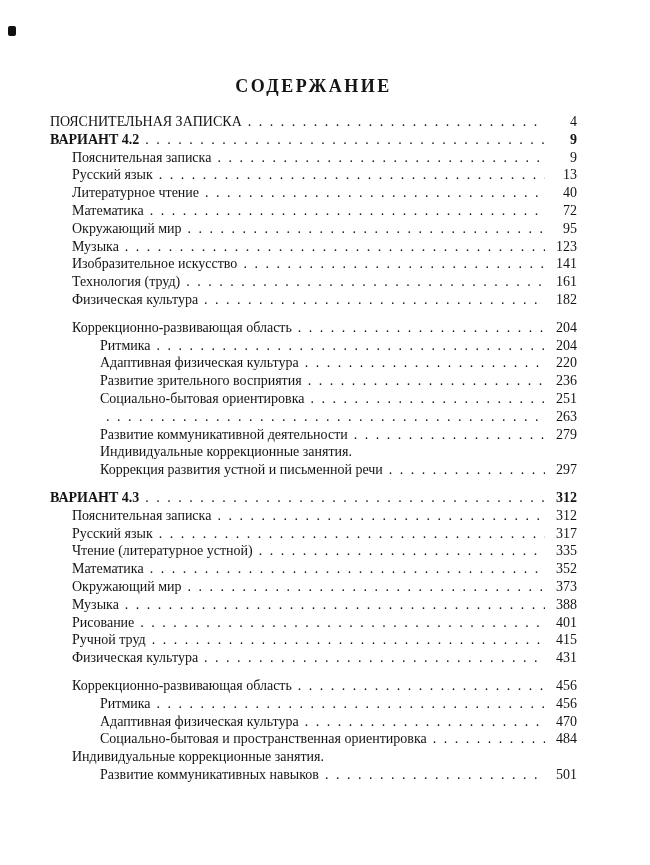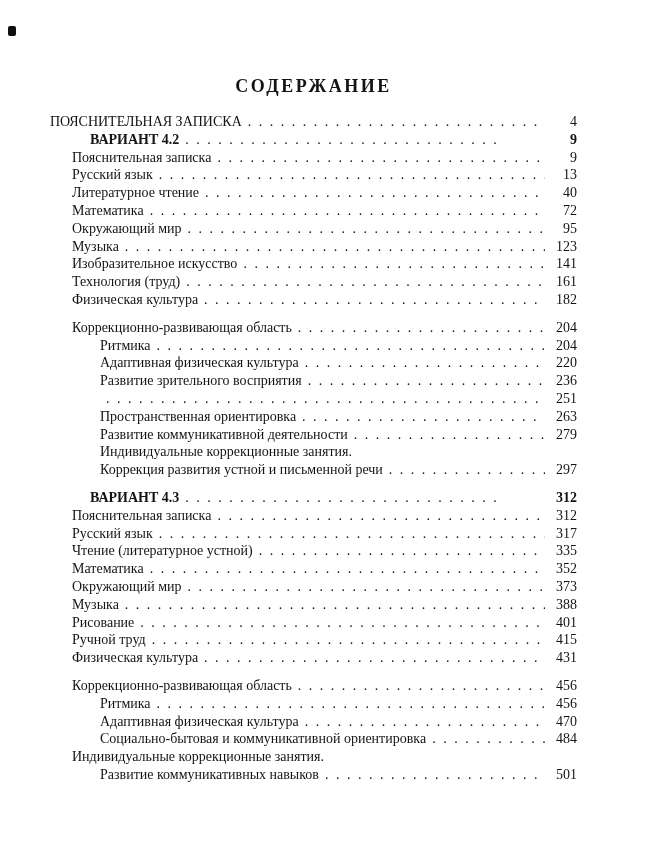--- a/index.html
+++ b/index.html
@@ -26,21 +26,21 @@
   }
   .toc { }
   .toc-row {
     display: flex;
     align-items: baseline;
     font-size: 14px;
     line-height: 17.8px;
     white-space: nowrap;
   }
   .toc-row.bold .toc-label,
-  .toc-row.bold .toc-page { font-weight: bold; margin-left: 40px; }
+  .toc-row.bold .toc-page { font-weight: bold; }
   .toc-row.gap { margin-top: 10px; justify-content: space-between; }
   .lvl-0 { padding-left: 0; }
   .lvl-1 { padding-left: 22px; }
   .lvl-2 { padding-left: 50px; justify-content: space-between; }
   .toc-label { white-space: nowrap; }
   .leader {
     flex: 1;
     overflow: hidden;
     white-space: nowrap;
     margin: 0 2px 0 6px;
@@ -137,25 +137,25 @@
         <span class="toc-label">Адаптивная физическая культура</span>
         <span class="leader">. . . . . . . . . . . . . . . . . . . . . . . . . . . . . . . . . . . . . . . . . . . . . . . . . . . . . . . . . . . . . . . . . . . . . . . . . . . . . . . . . . . . . . . . . . . . . . . . . . . . . . . . . . . . . . . . . . . . . . . . . . . . . . . . . . . . . . . . . . . . . . . . . . . . . . </span>
         <span class="toc-page">220</span>
       </div>
       <div class="toc-row lvl-2">
         <span class="toc-label">Развитие зрительного восприятия</span>
         <span class="leader">. . . . . . . . . . . . . . . . . . . . . . . . . . . . . . . . . . . . . . . . . . . . . . . . . . . . . . . . . . . . . . . . . . . . . . . . . . . . . . . . . . . . . . . . . . . . . . . . . . . . . . . . . . . . . . . . . . . . . . . . . . . . . . . . . . . . . . . . . . . . . . . . . . . . . . </span>
         <span class="toc-page">236</span>
       </div>
       <div class="toc-row lvl-2">
+        <span class="toc-label">Социально-бытовая ориентировка</span>
         <span class="leader">. . . . . . . . . . . . . . . . . . . . . . . . . . . . . . . . . . . . . . . . . . . . . . . . . . . . . . . . . . . . . . . . . . . . . . . . . . . . . . . . . . . . . . . . . . . . . . . . . . . . . . . . . . . . . . . . . . . . . . . . . . . . . . . . . . . . . . . . . . . . . . . . . . . . . . </span>
         <span class="toc-page">251</span>
       </div>
       <div class="toc-row lvl-2">
-        <span class="toc-label">Пространственная ориентировка</span>
         <span class="leader">. . . . . . . . . . . . . . . . . . . . . . . . . . . . . . . . . . . . . . . . . . . . . . . . . . . . . . . . . . . . . . . . . . . . . . . . . . . . . . . . . . . . . . . . . . . . . . . . . . . . . . . . . . . . . . . . . . . . . . . . . . . . . . . . . . . . . . . . . . . . . . . . . . . . . . </span>
         <span class="toc-page">263</span>
       </div>
       <div class="toc-row lvl-2">
         <span class="toc-label">Развитие коммуникативной деятельности</span>
         <span class="leader">. . . . . . . . . . . . . . . . . . . . . . . . . . . . . . . . . . . . . . . . . . . . . . . . . . . . . . . . . . . . . . . . . . . . . . . . . . . . . . . . . . . . . . . . . . . . . . . . . . . . . . . . . . . . . . . . . . . . . . . . . . . . . . . . . . . . . . . . . . . . . . . . . . . . . . </span>
         <span class="toc-page">279</span>
       </div>
       <div class="toc-row lvl-2">
         <span class="toc-label">Индивидуальные коррекционные занятия.</span>
@@ -224,21 +224,21 @@
         <span class="toc-label">Ритмика</span>
         <span class="leader">. . . . . . . . . . . . . . . . . . . . . . . . . . . . . . . . . . . . . . . . . . . . . . . . . . . . . . . . . . . . . . . . . . . . . . . . . . . . . . . . . . . . . . . . . . . . . . . . . . . . . . . . . . . . . . . . . . . . . . . . . . . . . . . . . . . . . . . . . . . . . . . . . . . . . . </span>
         <span class="toc-page">456</span>
       </div>
       <div class="toc-row lvl-2">
         <span class="toc-label">Адаптивная физическая культура</span>
         <span class="leader">. . . . . . . . . . . . . . . . . . . . . . . . . . . . . . . . . . . . . . . . . . . . . . . . . . . . . . . . . . . . . . . . . . . . . . . . . . . . . . . . . . . . . . . . . . . . . . . . . . . . . . . . . . . . . . . . . . . . . . . . . . . . . . . . . . . . . . . . . . . . . . . . . . . . . . </span>
         <span class="toc-page">470</span>
       </div>
       <div class="toc-row lvl-2">
-        <span class="toc-label">Социально-бытовая и коммуникативной ориентировка</span>
+        <span class="toc-label">Социально-бытовая и пространственная ориентировка</span>
         <span class="leader">. . . . . . . . . . . . . . . . . . . . . . . . . . . . . . . . . . . . . . . . . . . . . . . . . . . . . . . . . . . . . . . . . . . . . . . . . . . . . . . . . . . . . . . . . . . . . . . . . . . . . . . . . . . . . . . . . . . . . . . . . . . . . . . . . . . . . . . . . . . . . . . . . . . . . . </span>
         <span class="toc-page">484</span>
       </div>
       <div class="toc-row lvl-1">
         <span class="toc-label">Индивидуальные коррекционные занятия.</span>
       </div>
       <div class="toc-row lvl-2">
         <span class="toc-label">Развитие коммуникативных навыков</span>
         <span class="leader">. . . . . . . . . . . . . . . . . . . . . . . . . . . . . . . . . . . . . . . . . . . . . . . . . . . . . . . . . . . . . . . . . . . . . . . . . . . . . . . . . . . . . . . . . . . . . . . . . . . . . . . . . . . . . . . . . . . . . . . . . . . . . . . . . . . . . . . . . . . . . . . . . . . . . . </span>
         <span class="toc-page">501</span>

